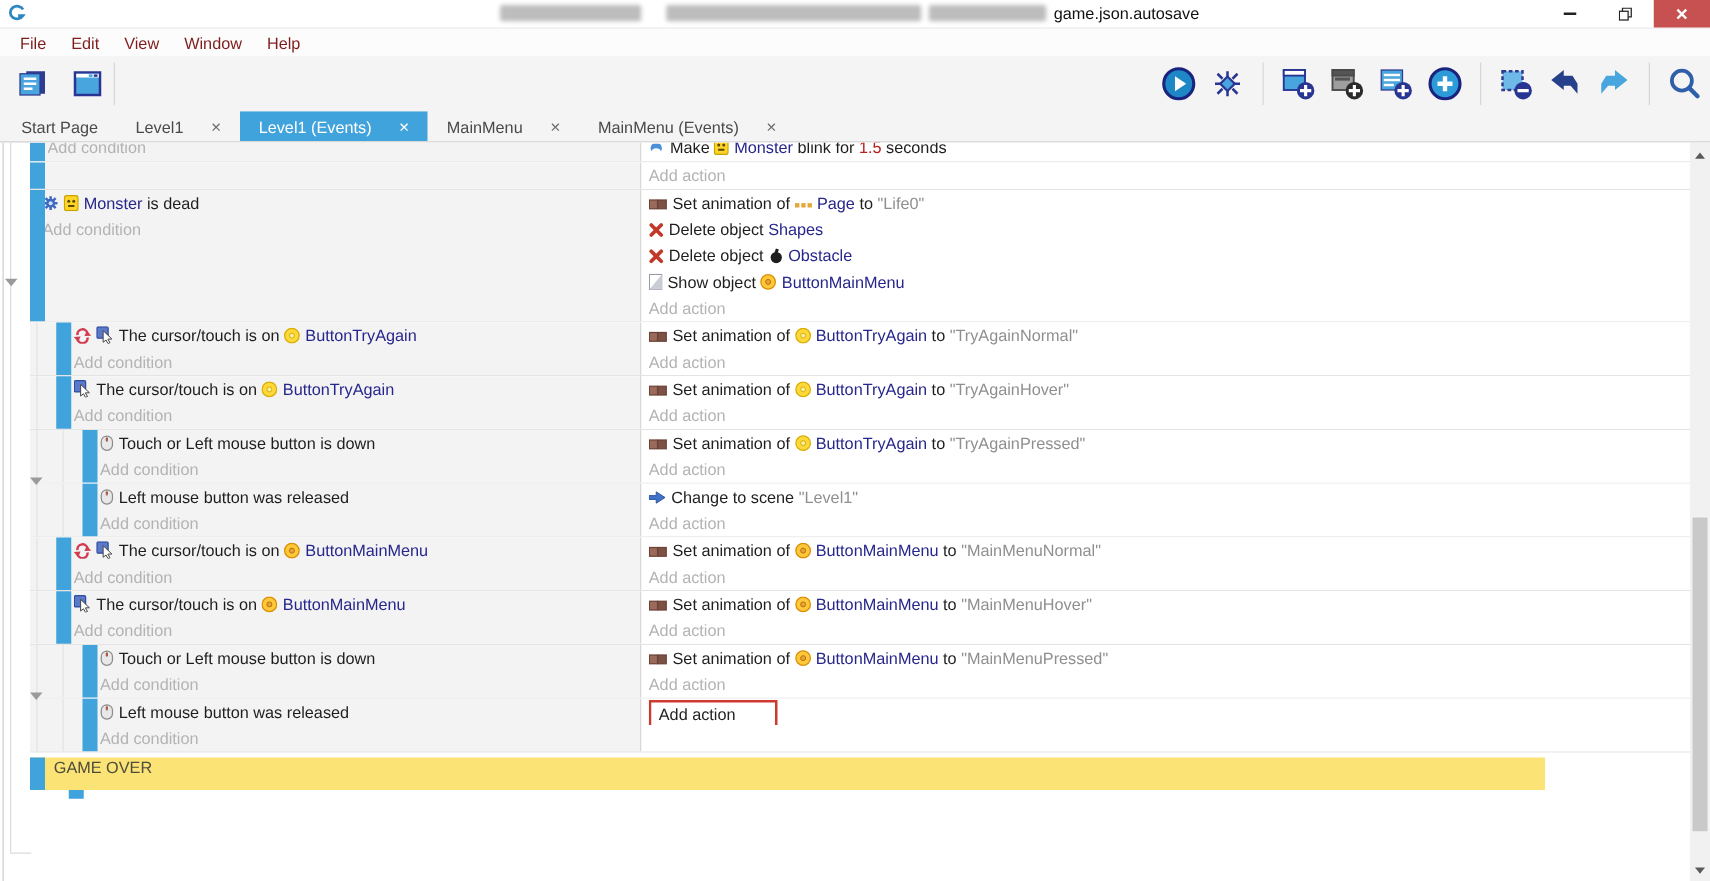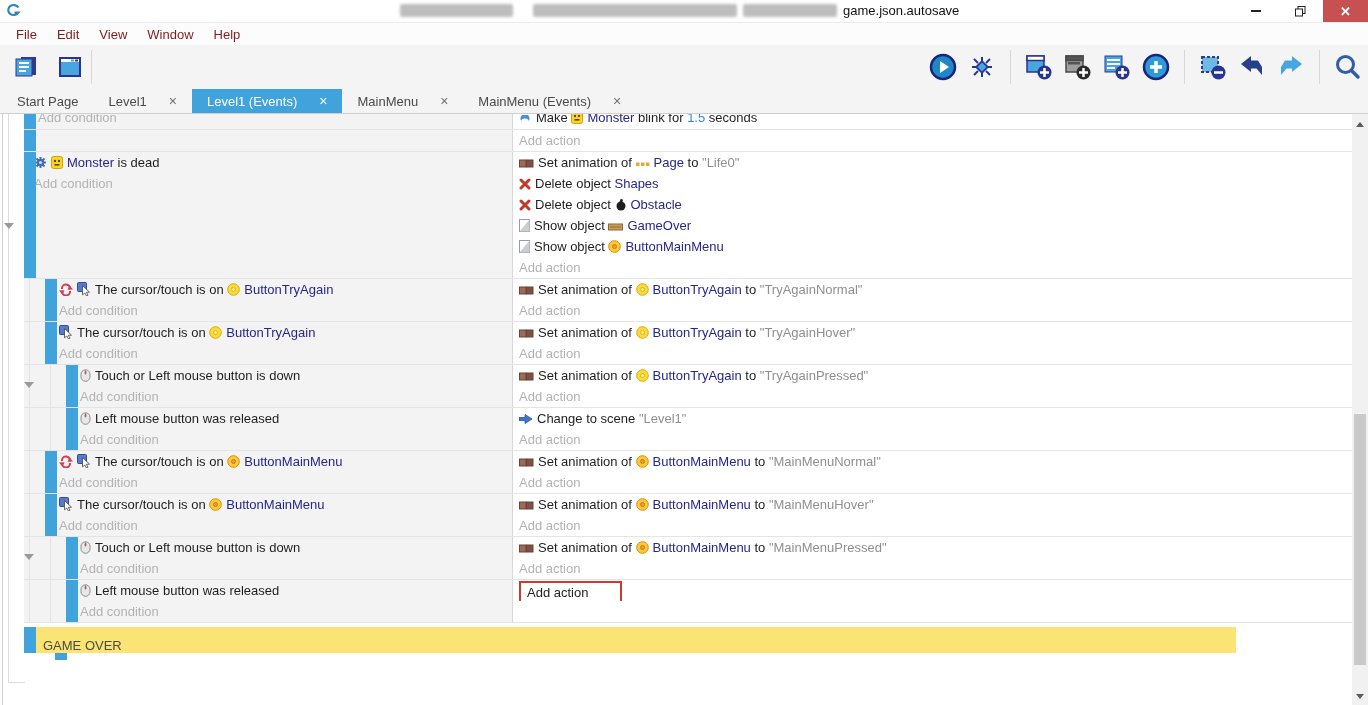--- a/index.html
+++ b/index.html
@@ -40,29 +40,29 @@
   .event-row{position:relative;display:flex;border-bottom:1px solid #e4e4e4;background:#fff}
   .bar{position:absolute;top:0;bottom:0;width:12px;background:var(--accent,#40A3DC)}
   .guide{position:absolute;top:0;bottom:0;width:1px;background:#e3e3e3}
   .cond{width:488px;box-sizing:border-box;background:#f3f3f3}
   .act{flex:1;border-left:1px solid #d8d8d8;background:#fff;padding-left:6px}
   .ev-line{height:21px;line-height:21px;white-space:nowrap;overflow:hidden}
   .clip{height:15px;overflow:hidden}
   .clip .ev-line{transform:translateY(-7px)}
   .obj{font-weight:normal;color:var(--objcol,#26268C)}
   .param{color:#8f8f8f}
-  .num{color:#3b82f6}
+  .num{color:#b91c1c}
   .placeholder{color:#b3b3b3}
   .icon{display:inline-block;vertical-align:-2px;margin-right:4px}
   .hl-add{display:inline-block;border:2px solid var(--hl-red,#CF3A30);height:19px;line-height:19px;
           padding:0 32px 0 6px;background:#fff;color:#222;margin-top:1px}
 
   
   .comment-row{position:relative;margin:4px 0 0 24px;width:1212px;height:26px;
-               background:var(--comment-yellow,#FBE375);display:flex;align-items:flex-end}
+               background:var(--comment-yellow,#FBE375);display:flex;align-items:flex-start}
   .comment-row .bar{left:0}
   .comment-text{padding-left:19px;color:#4d4d3c}
   .bottom-partial{position:relative;margin-left:24px;width:1328px;height:7px;background:#fff}
 
   
   .vline-edge{position:absolute;left:2px;top:0;height:593px;width:1px;background:#cfcfcf}
   .vline-tree{position:absolute;left:8px;top:0;height:568px;width:1px;background:#dcdcdc}
   .hline-tree{position:absolute;left:8px;top:568px;width:17px;height:1px;background:#dcdcdc}
   .tri{position:absolute;width:0;height:0;border-left:5px solid transparent;
        border-right:5px solid transparent;border-top:6px solid #9a9a9a}
@@ -321,27 +321,20 @@
                   <line x1="2" y1="2" x2="10" y2="10"></line>
                   <line x1="10" y1="2" x2="2" y2="10"></line>
                 </g>
               </svg></span><span>Delete object </span><span class="icon"><svg width="12" height="13">
                 <circle cx="6" cy="8" r="4.5" fill="#1E1E1E"></circle>
                 <rect x="5" y="1" width="2.5" height="3.5" fill="#1E1E1E" transform="rotate(20 6 3)"></rect>
               </svg></span><span class="obj">Obstacle</span></div>
           <div class="ev-line"><span class="icon"><svg width="11" height="13">
                 <rect x="0.5" y="0.5" width="10" height="12" fill="#fff" stroke="#9A9AA8"></rect>
                 <polygon points="0.5,12.5 10.5,0.5 10.5,12.5" fill="#C9CDD6"></polygon>
-              </svg></span><span>Show object </span><span class="icon"><svg width="15" height="10">
-                <rect x="0.5" y="2" width="14" height="6" fill="#C8A05A" stroke="#8A6A30"></rect>
-                <line x1="2" y1="5" x2="13" y2="5" stroke="#8A6A30"></line>
-              </svg></span><span class="obj">GameOver</span></div>
-          <div class="ev-line"><span class="icon"><svg width="11" height="13">
-                <rect x="0.5" y="0.5" width="10" height="12" fill="#fff" stroke="#9A9AA8"></rect>
-                <polygon points="0.5,12.5 10.5,0.5 10.5,12.5" fill="#C9CDD6"></polygon>
               </svg></span><span>Show object </span><span class="icon"><svg width="13" height="13">
                 <circle cx="6.5" cy="6.5" r="5.8" fill="#FFC83B" stroke="#D98E00"></circle>
                 <circle cx="6.5" cy="6.5" r="2" fill="#E9A23B" stroke="#B87400" stroke-width="0.8"></circle>
               </svg></span><span class="obj">ButtonMainMenu</span></div>
           <div class="ev-line placeholder">Add action</div>
         </div>
       </div>
       <div class="event-row">
         <div class="guide" style="left: 5px;"></div>
         <div class="bar" style="left: 21px;"></div>

